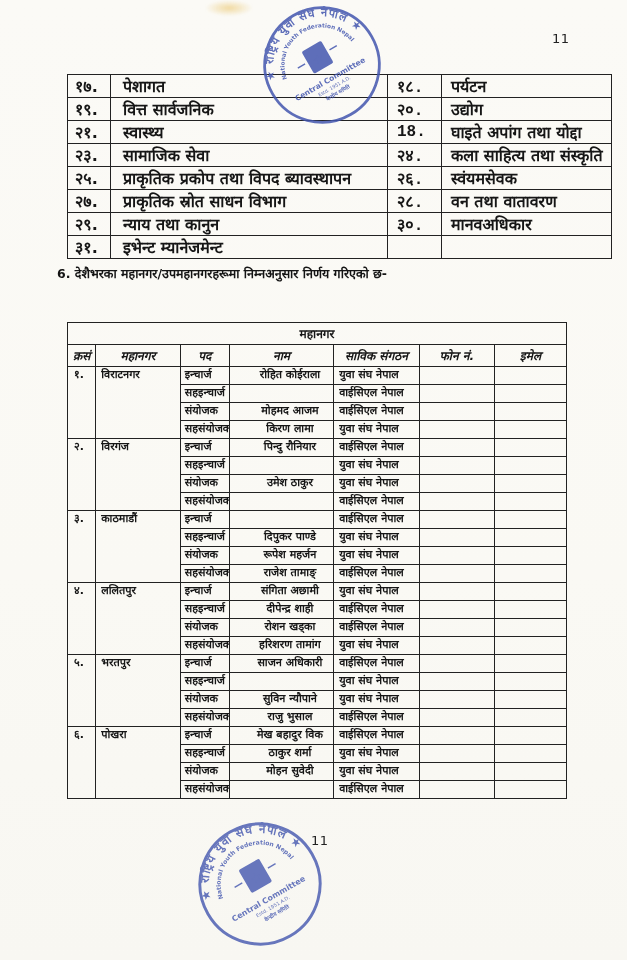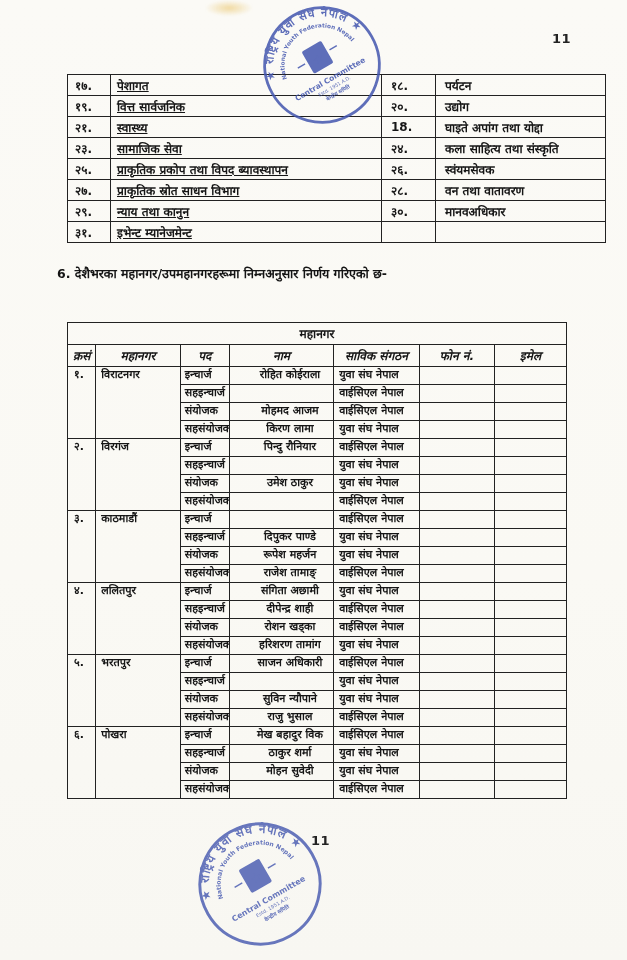--- a/index.html
+++ b/index.html
@@ -14,35 +14,35 @@
   .paper{
     position:absolute;inset:0;
     background:linear-gradient(180deg,#fbfaf6 0%,#faf9f4 60%,#f8f7f2 100%);
   }
   .smudge{
     position:absolute;left:205px;top:0;width:48px;height:16px;
     background:radial-gradient(ellipse at center,#f0d9a0 0%,rgba(240,217,160,0) 70%);
     filter:blur(1px);
   }
   .page-num{
-    position:absolute;font-size:13px;font-weight:bold;color:#222;
+    position:absolute;font-size:13px;font-weight:normal;color:#222;
     letter-spacing:0.5px;
   }
   .page-num.top{left:552px;top:31px;}
   .page-num.bottom{left:311px;top:833px;}
 
   
   table{border-collapse:collapse;table-layout:fixed;}
   td,th{border:1.5px solid #222;overflow:hidden;white-space:nowrap;}
 
   .t1{position:absolute;left:67px;top:74px;width:503px;}
-  .t1 td{height:20px;font-size:12px;font-weight:700;padding:0 4px;}
+  .t1 td{height:20px;font-size:16px;font-weight:700;padding:0 4px;}
   .t1 td.num{width:31px;padding-left:7px;}
-  .t1 td.txt-l{width:260px;padding-left:6px;text-decoration:underline;}
-  .t1 td.num-r{width:40px;padding-left:9px;}
+  .t1 td.txt-l{width:260px;padding-left:12px;}
+  .t1 td.num-r{width:40px;padding-left:9px;font-family:Liberation Mono, monospace;}
   .t1 td.txt-r{width:156px;padding-left:9px;}
 
   .heading{
     position:absolute;left:57px;top:265px;width:540px;
     font-size:12.5px;font-weight:700;color:#141414;
   }
 
   .t2{position:absolute;left:67px;top:322px;width:500px;border-radius:32px;}
   .t2 th{font-size:12px;font-weight:700;padding:1px 2px;}
   .t2 th.title-cell{height:19px;}

